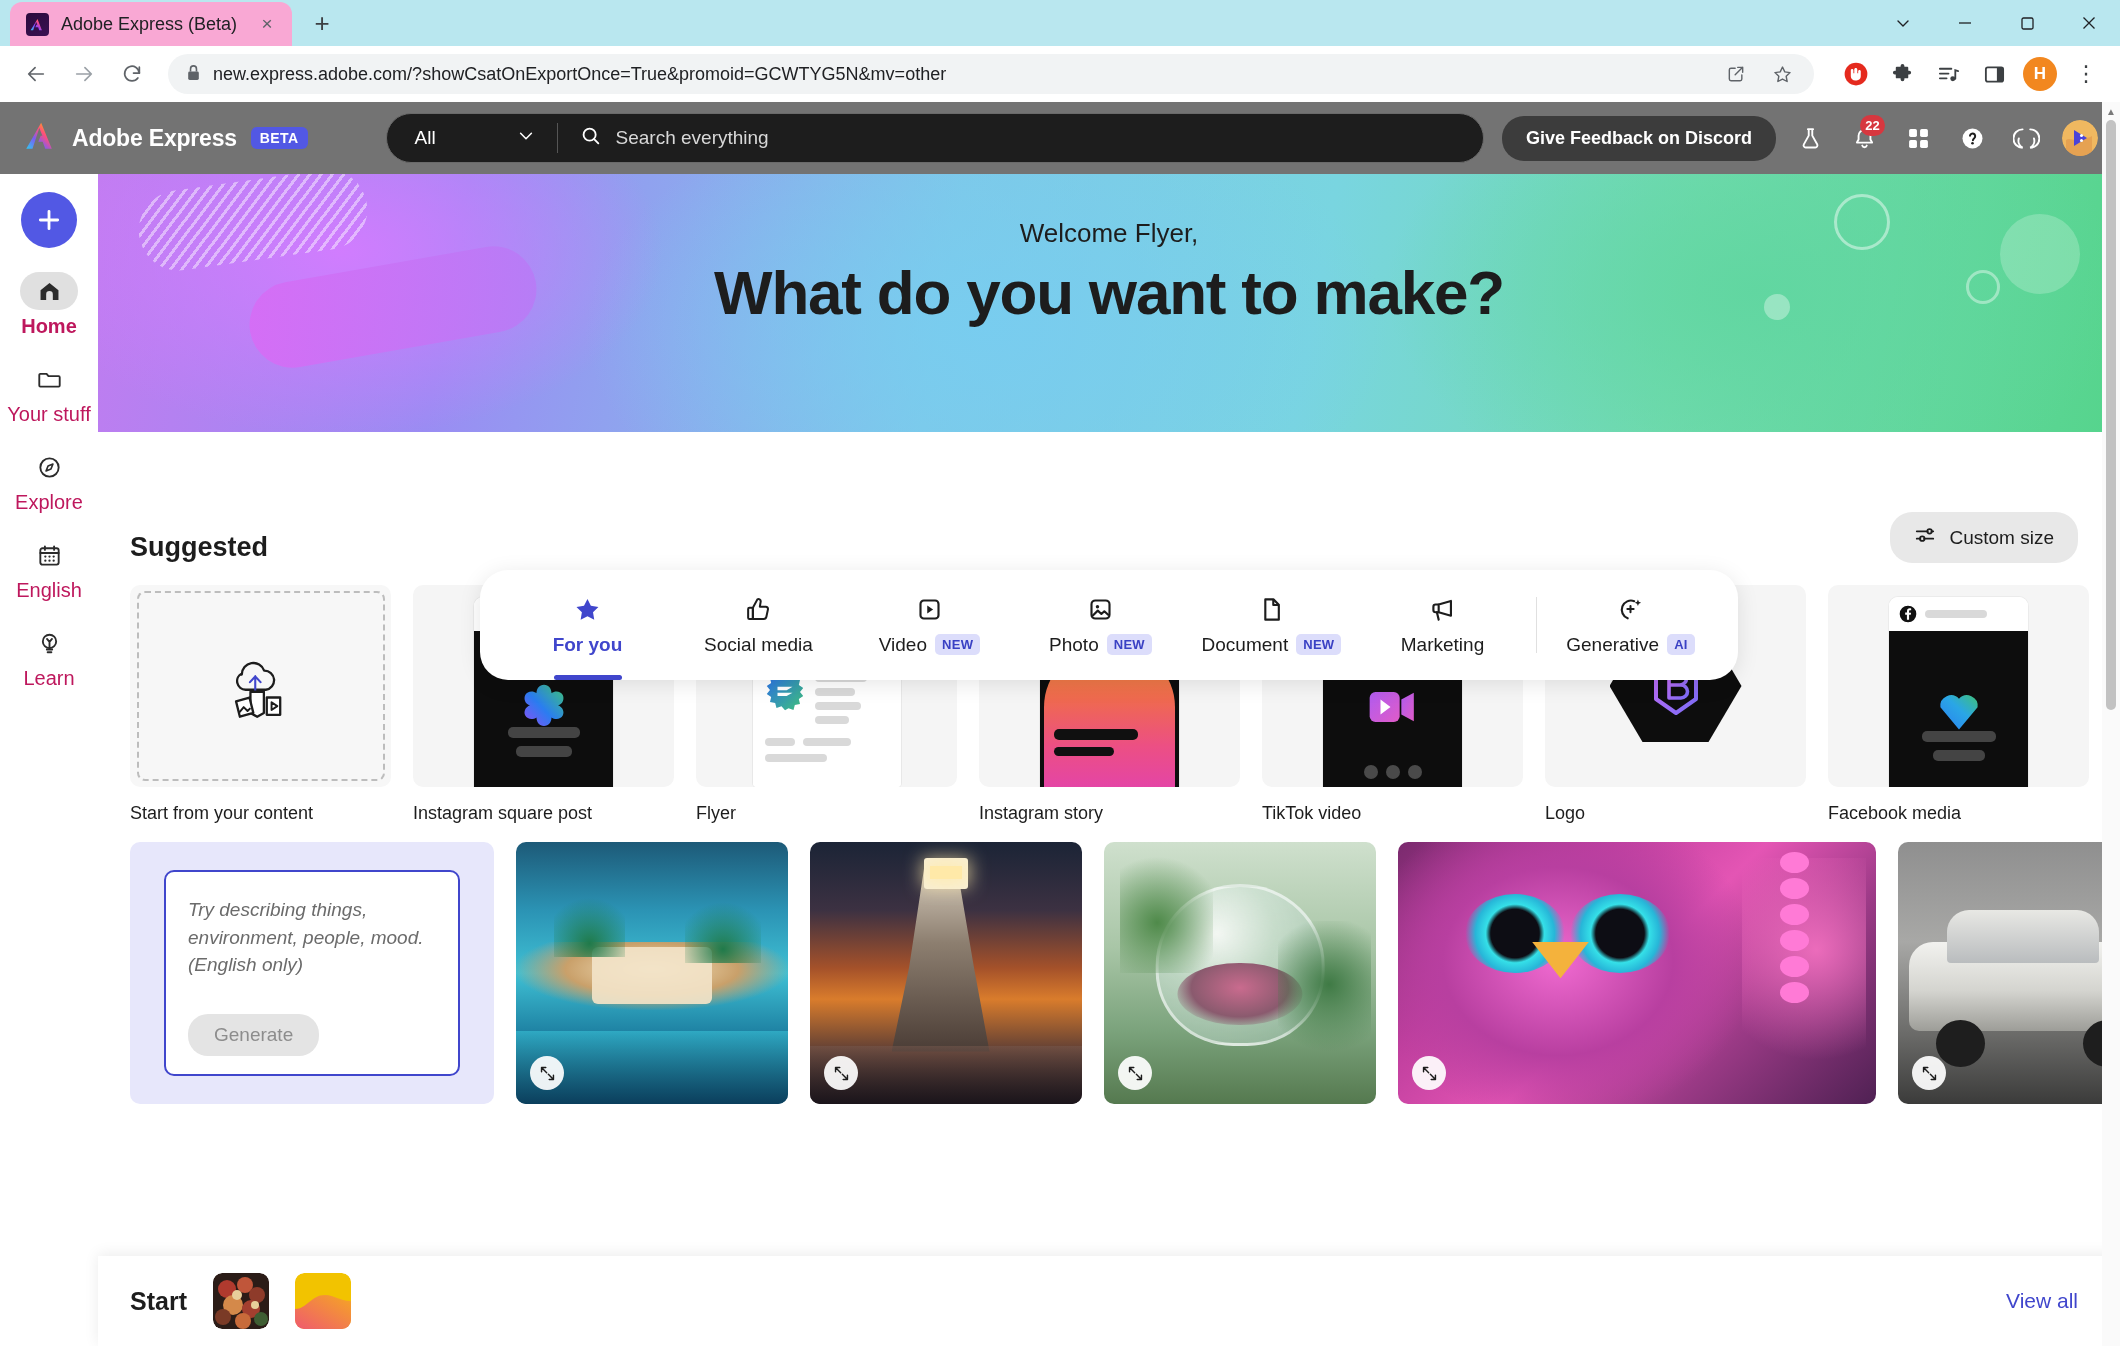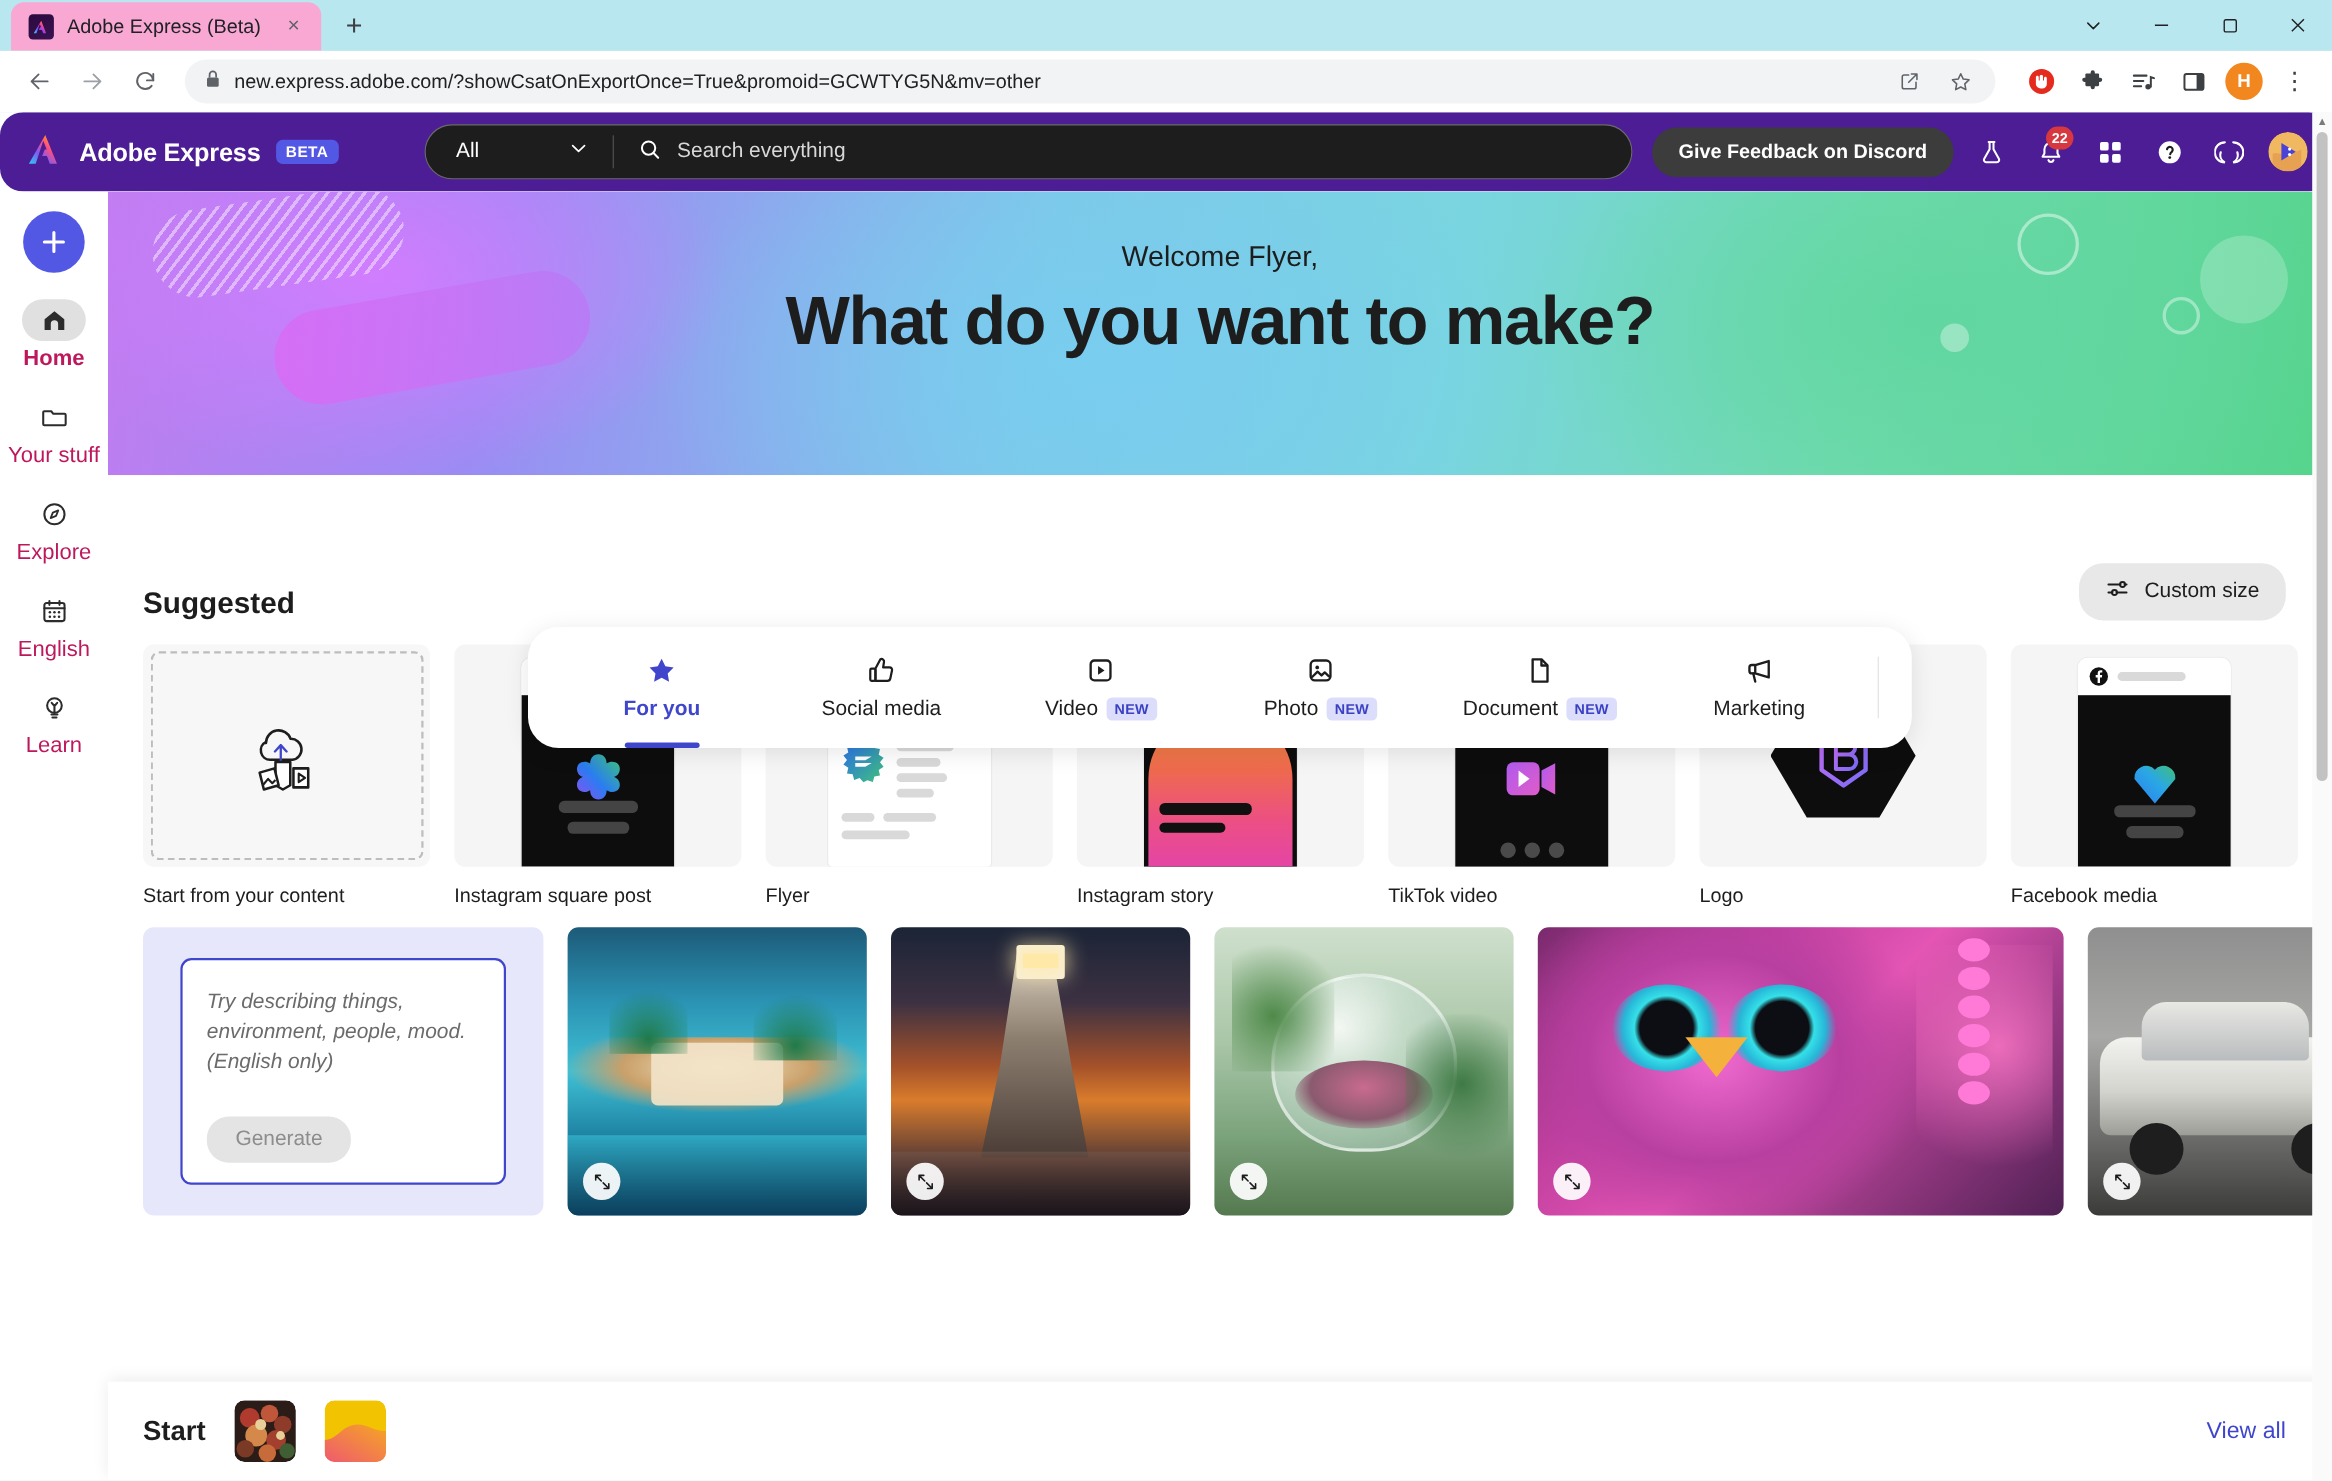--- a/index.html
+++ b/index.html
@@ -38,21 +38,21 @@
   }
   .omnibox .url { font-size: 18px; color:#202124; white-space: nowrap; overflow:hidden; flex:1; }
   .omni-right { display:flex; align-items:center; gap: 2px; }
   .tb-icons { display:flex; align-items:center; gap: 6px; padding-left: 8px; }
   .tb-icon { width: 40px; height: 40px; border-radius:50%; display:flex; align-items:center; justify-content:center; color:#3c4043; }
   .profile-av { width: 34px; height: 34px; border-radius: 50%; background:#f2871f; color:#fff; font-size:17px; font-weight:600; display:flex; align-items:center; justify-content:center; }
 
   
   .app { flex: 1; display:flex; flex-direction: column; background:#fff; position: relative; overflow: hidden; }
 
-  .appheader { height: 72px; background:#4c1d95; display:flex; align-items:center; padding: 0 20px 0 24px; gap: 18px; flex:0 0 auto;border-radius:21px; }
+  .appheader { height: 72px; background:#737373; display:flex; align-items:center; padding: 0 20px 0 24px; gap: 18px; flex:0 0 auto; }
   .brand { display:flex; align-items:center; gap: 14px; }
   .brand-name { color:#fff; font-size: 23px; font-weight: 700; letter-spacing:-0.2px; }
   .beta { background:#5258e4; color:#fff; font-size: 14px; font-weight:700; padding: 3px 9px; border-radius: 6px; letter-spacing:0.4px; }
 
   .searchwrap {
     flex:1; max-width: 1185px; height: 50px; border: 1.5px solid #6a6a6a; border-radius: 25px;
     display:flex; align-items:center; background:#1d1d1d; margin-left: 60px;
   }
   .searchcat { width: 170px; height: 100%; display:flex; align-items:center; justify-content:space-between; padding: 0 22px 0 28px; color:#fff; font-size:19px; }
   .searchdiv { width:1px; height: 30px; background:#555; }
@@ -817,20 +817,33 @@
                   <path d="M7 14.4 8.6 21" stroke="currentColor" stroke-width="1.9" stroke-linecap="round"></path>
                 </svg>
             </span>
             <span class="ctab-label">
                 <span>Marketing</span>
               </span>
           </div>
 
           <div class="tabsep"></div>
 
+          <div class="ctab">
+            <span class="ctab-icon">
+              <svg width="27" height="27" viewBox="0 0 24 24">
+                  <path d="M15.3 4.6A8 8 0 109.5 19.8" stroke="currentColor" stroke-width="1.9" fill="none" stroke-linecap="round"></path>
+                  <path d="M12 8.8v5.6M9.2 11.6h5.6" stroke="currentColor" stroke-width="1.8" stroke-linecap="round"></path>
+                  <path d="M18.6 3.2l.8 2 2 .8-2 .8-.8 2-.8-2-2-.8 2-.8z" fill="currentColor"></path>
+                </svg>
+            </span>
+            <span class="ctab-label">
+                <span>Generative</span>
+                <span class="pill">AI</span>
+              </span>
+          </div>
         </div>
 
       </div>
     </div>
 
     <div class="recentbar">
       <div class="recent-title">Start</div>
       <div class="recent-thumb">
         <svg width="56" height="56" viewBox="0 0 56 56">
             <rect width="56" height="56" rx="9" fill="#2b1c17"></rect>

